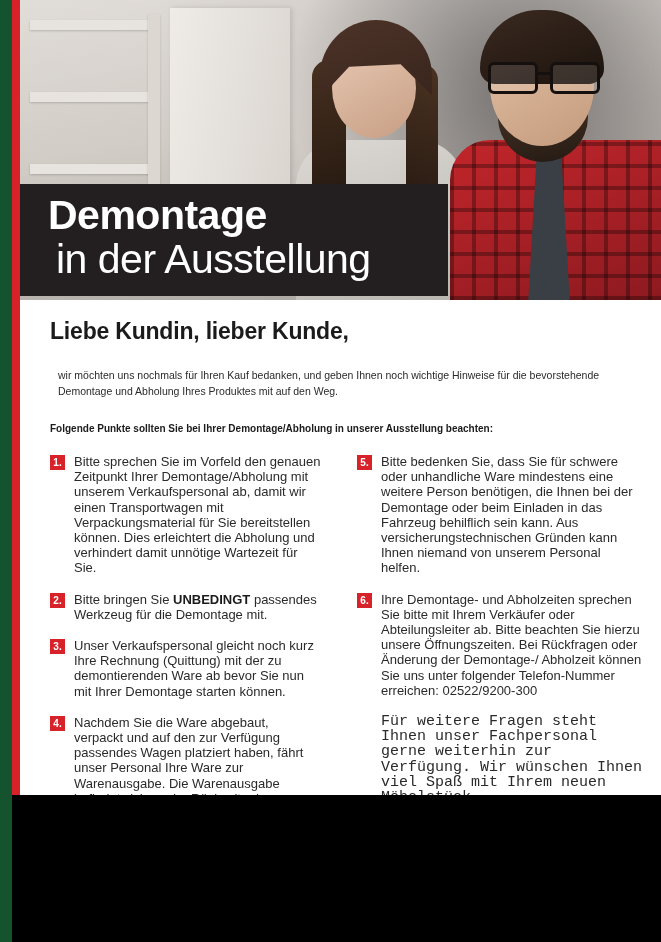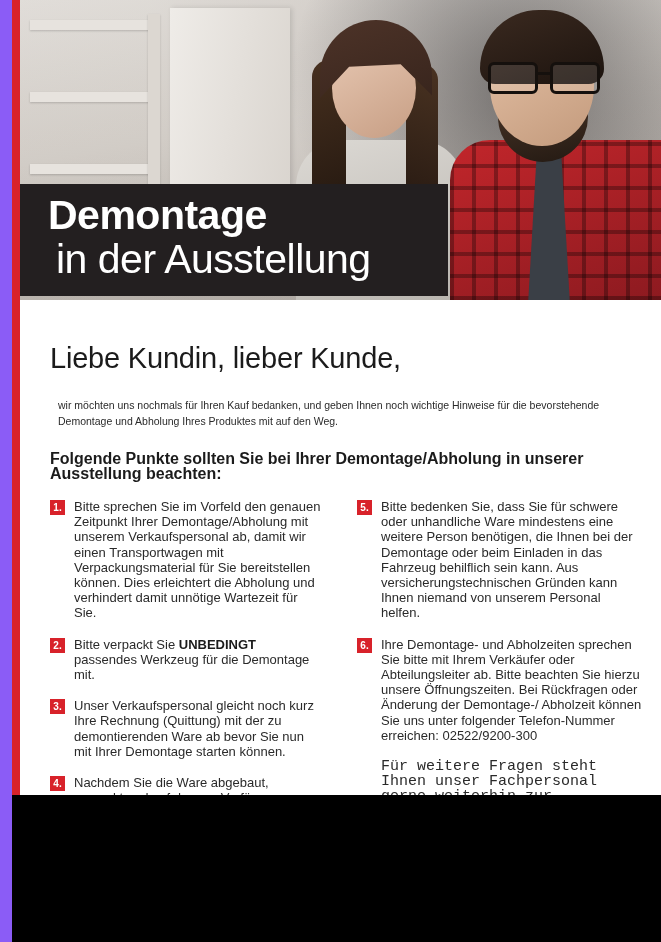--- a/index.html
+++ b/index.html
@@ -10,21 +10,21 @@
   body {
     width: 661px;
     height: 942px;
     overflow: hidden;
     font-family: "Liberation Sans", sans-serif;
   }
   #page {
     position: relative;
     width: 613px;
     height: 942px;
-    background: #8b5cf6;
+    background: #14532d;
   }
   
   .sheet {
     position: absolute;
     left: 12px;
     top: 0;
     width: 649px;
     height: 795px;
     background: #ffffff;
     overflow: hidden;
@@ -203,35 +203,35 @@
     white-space: nowrap;
   }
   
   .content {
     position: absolute;
     left: 38px;
     top: 310px;
     width: 592px;
   }
   .headline {
-    font-size: 29px;
-    font-weight: normal;
+    font-size: 23px;
+    font-weight: bold;
     color: #1b1b1b;
-    margin: 32px 0 0 0;
+    margin: 8px 0 0 0;
     letter-spacing: -0.2px;
   }
   .intro {
     font-size: 10.5px;
     line-height: 16px;
     color: #2a2a2a;
     margin: 22px 0 0 8px;
     width: 585px;
   }
   .lead {
-    font-size: 16px;
+    font-size: 10px;
     line-height: 15px;
     font-weight: bold;
     color: #1b1b1b;
     margin: 22px 0 8px 0;
   }
   .cols {
     display: flex;
     gap: 36px;
     margin-top: 18px;
   }
@@ -332,21 +332,21 @@
 
         <div class="col">
 
           <div class="item">
             <div class="num">1.</div>
             <div class="item-text">Bitte sprechen Sie im Vorfeld den genauen Zeitpunkt Ihrer Demontage/Abholung mit unserem Verkaufspersonal ab, damit wir einen Transportwagen mit Verpackungsmaterial für Sie bereitstellen können. Dies erleichtert die Abholung und verhindert damit unnötige Wartezeit für Sie.</div>
           </div>
 
           <div class="item">
             <div class="num">2.</div>
-            <div class="item-text"><span>Bitte verpackt Sie </span><b>UNBEDINGT</b><span> passendes Werkzeug für die Demontage mit.</span></div>
+            <div class="item-text"><span>Bitte bringen Sie </span><b>UNBEDINGT</b><span> passendes Werkzeug für die Demontage mit.</span></div>
           </div>
 
           <div class="item">
             <div class="num">3.</div>
             <div class="item-text">Unser Verkaufspersonal gleicht noch kurz Ihre Rechnung (Quittung) mit der zu demontierenden Ware ab bevor Sie nun mit Ihrer Demontage starten können.</div>
           </div>
 
           <div class="item">
             <div class="num">4.</div>
             <div class="item-text">Nachdem Sie die Ware abgebaut, verpackt und auf den zur Verfügung passendes Wagen platziert haben, fährt unser Personal Ihre Ware zur Warenausgabe. Die Warenausgabe befindet sich an der Rückseite des Gebäudes. Dort können Sie nun Ihr Fahrzeug</div>

